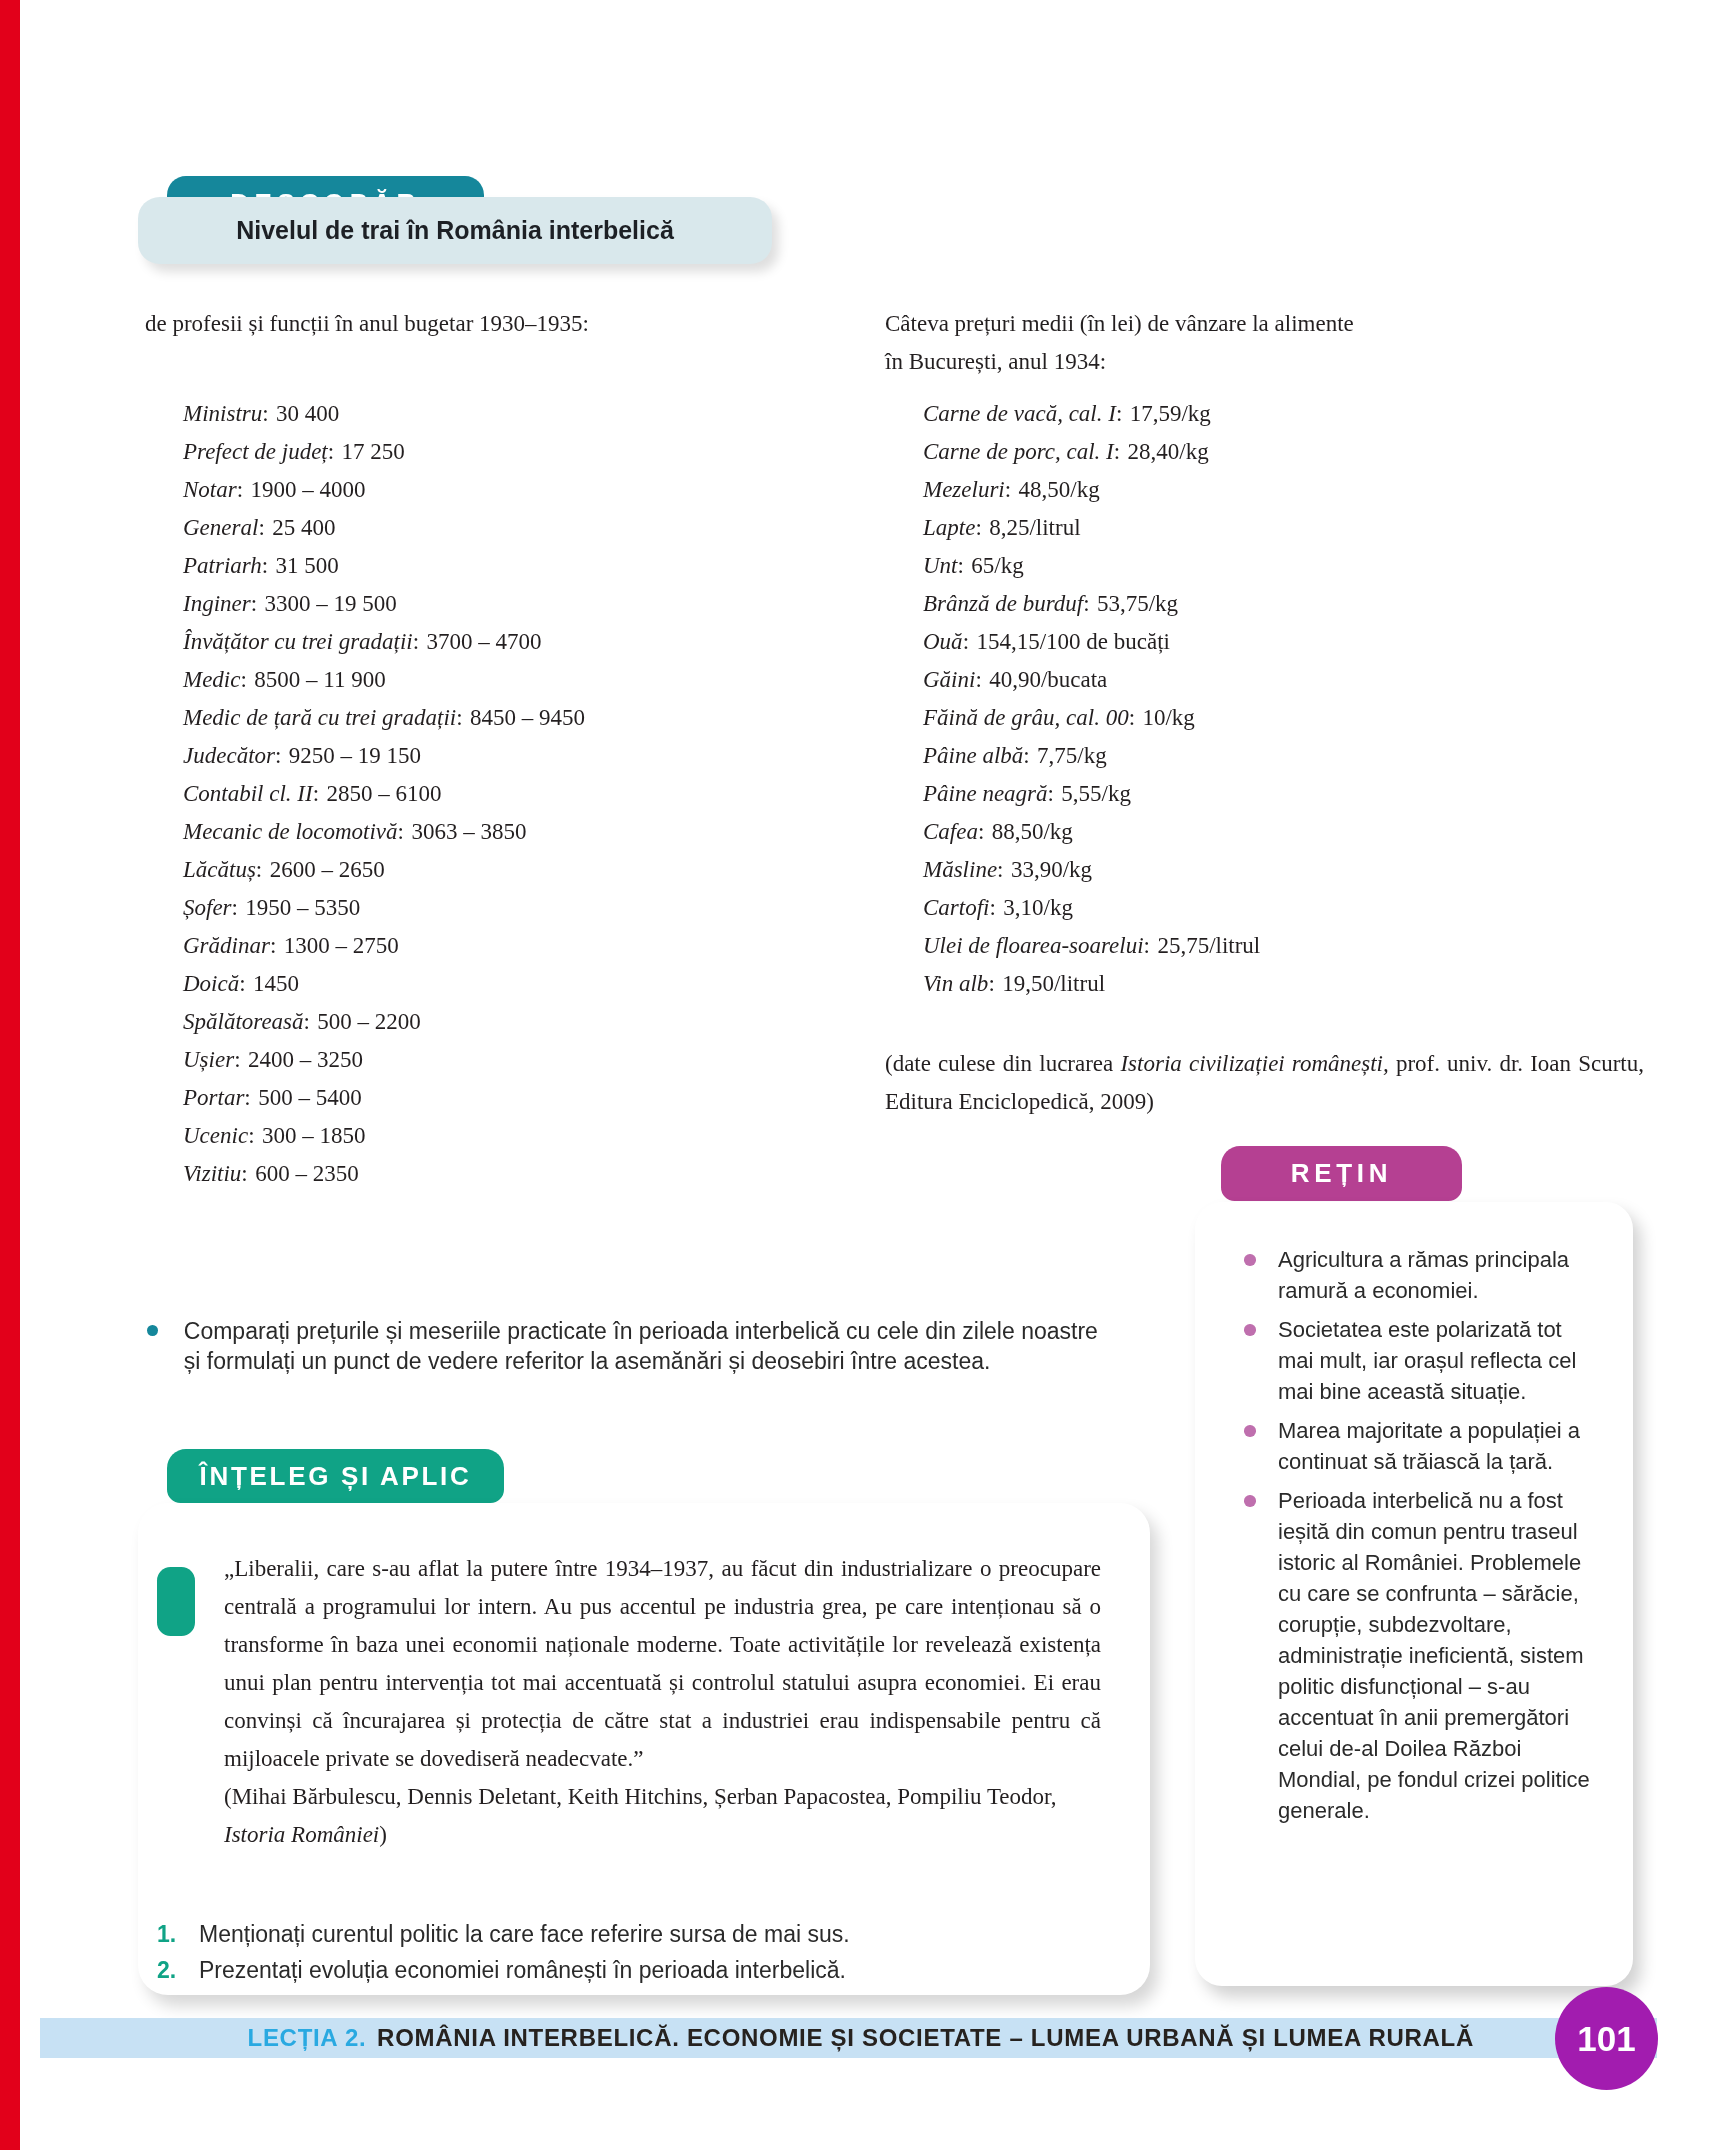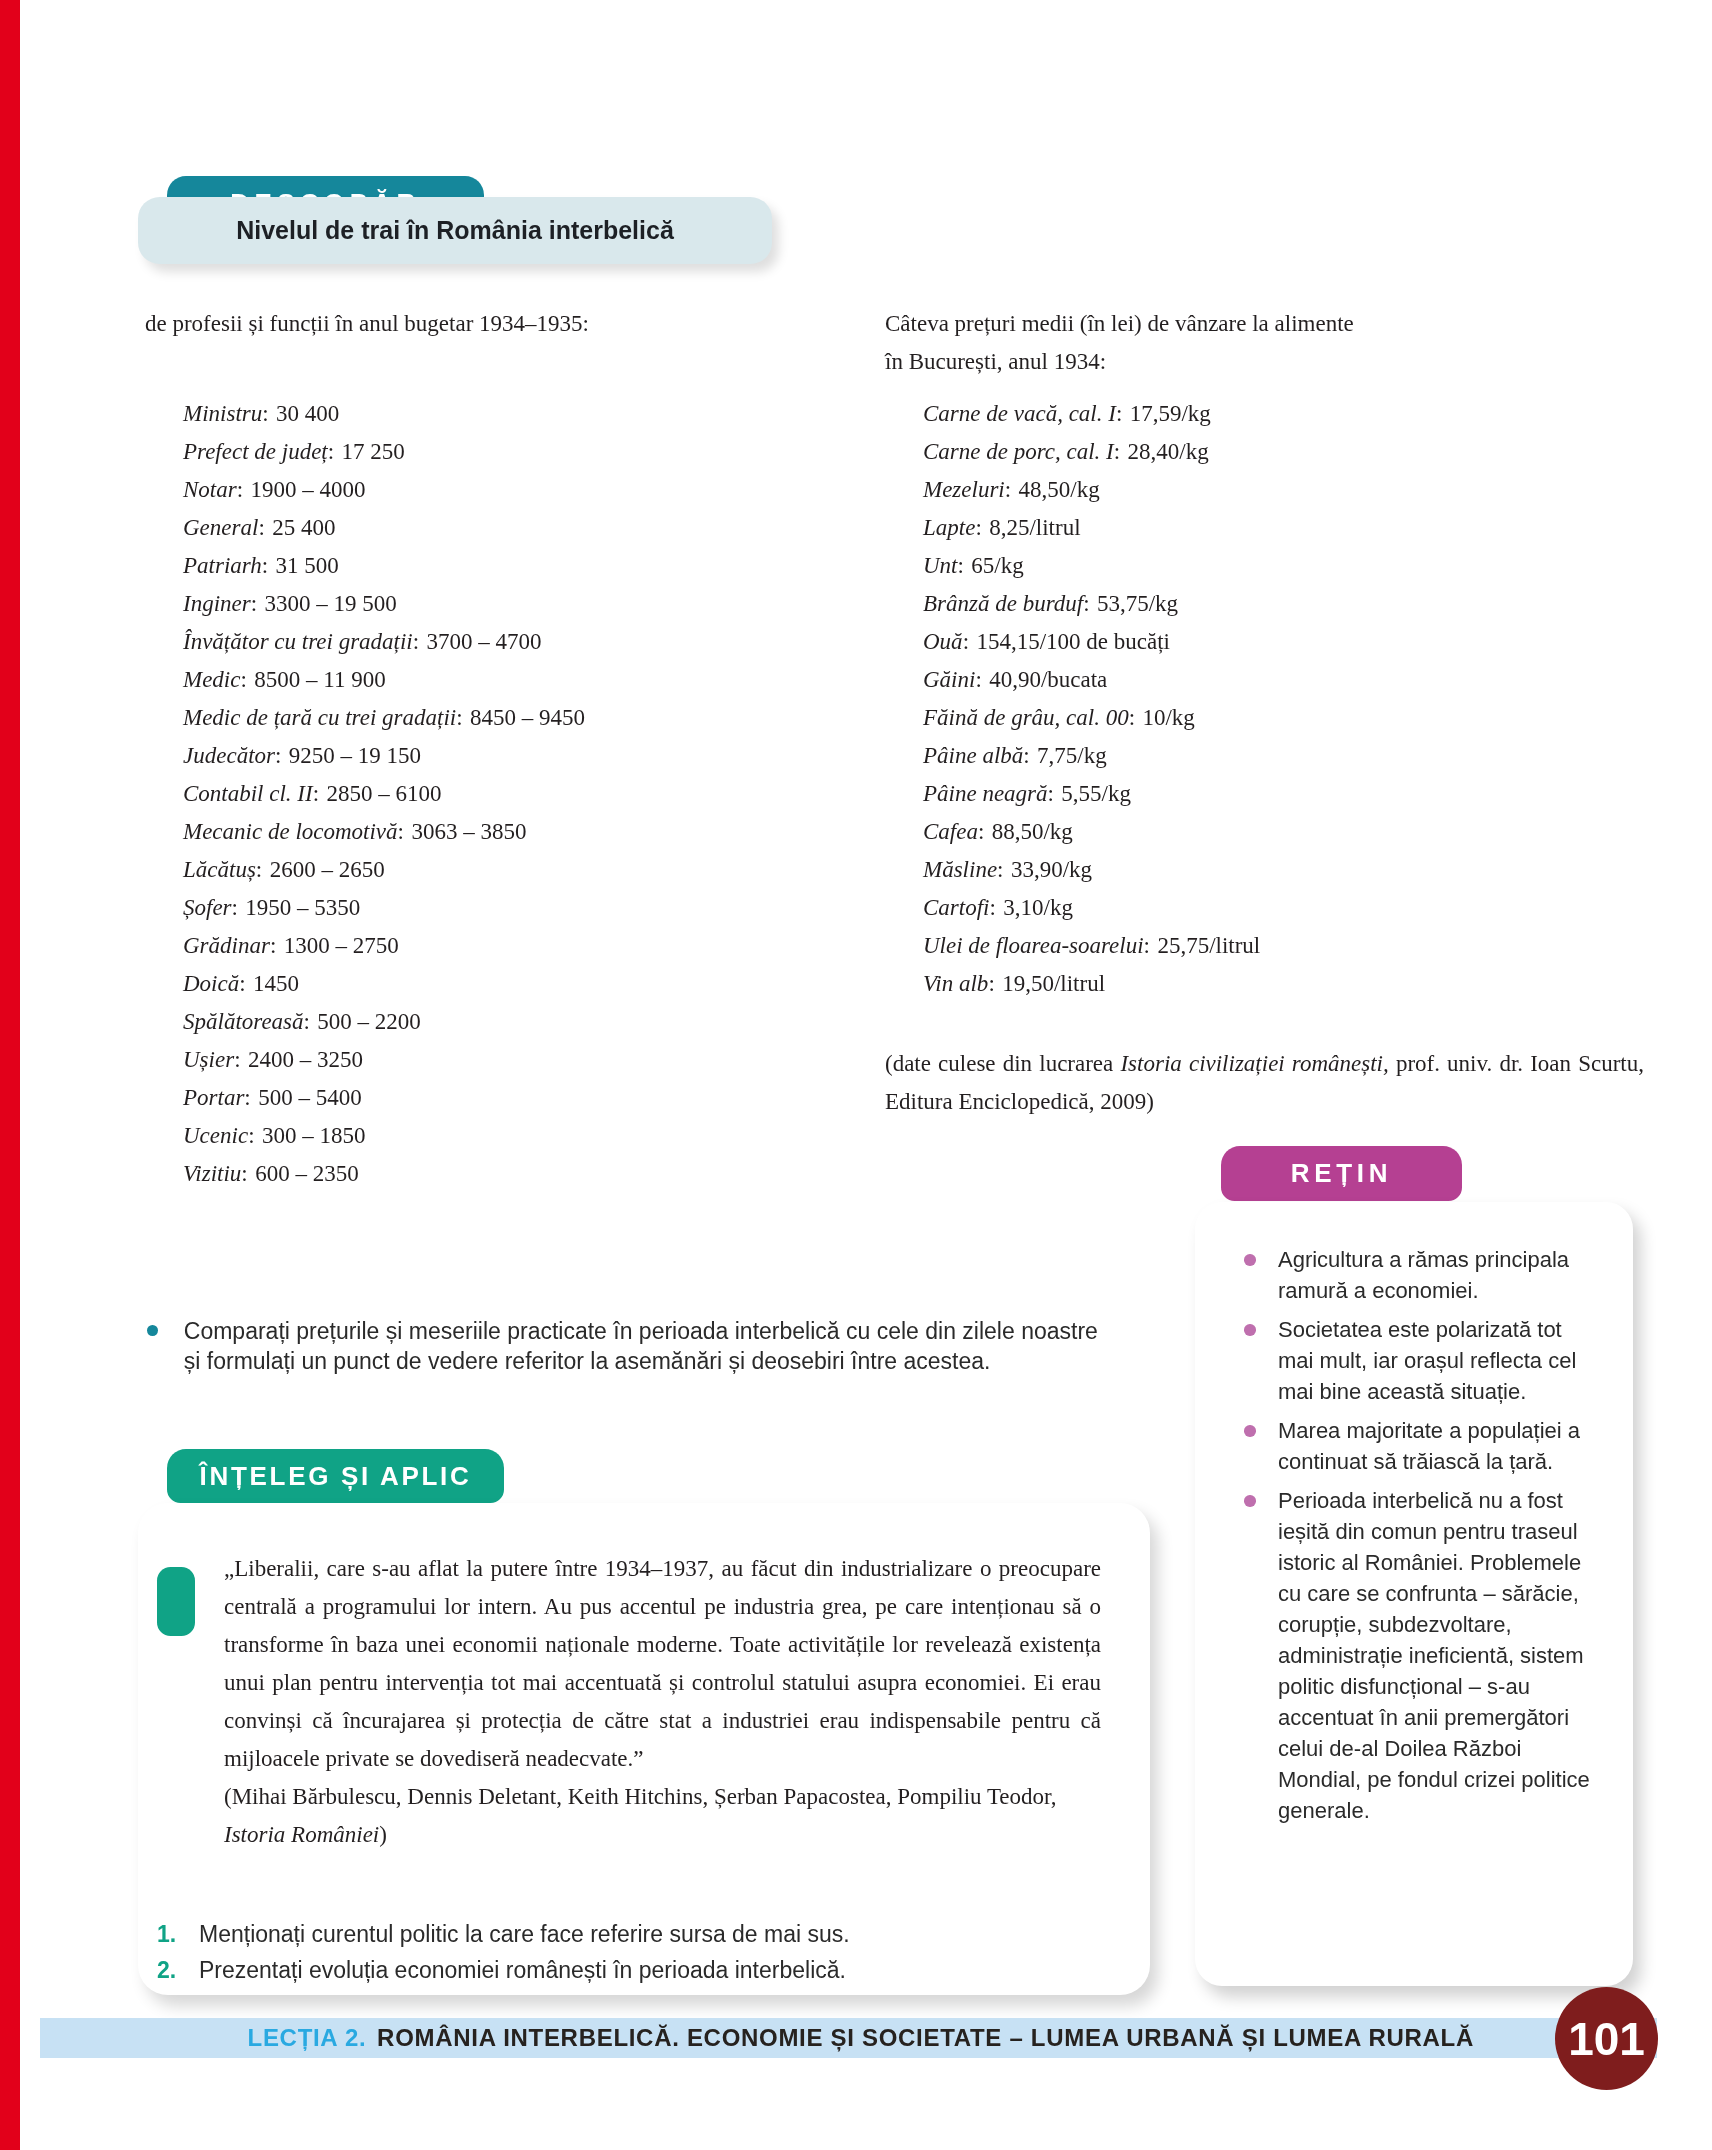--- a/index.html
+++ b/index.html
@@ -63,35 +63,35 @@
   .retain-list li::before{content:"";position:absolute;left:-34px;top:10px;width:11.5px;height:11.5px;
                border-radius:50%;background:#bf6fae;}
 
   
   .footer-bar{position:absolute;left:40px;top:2018px;width:1617px;height:40px;background:#c7e1f4;
               display:flex;align-items:center;justify-content:flex-end;padding-right:183px;box-sizing:border-box;
               font-family:"Liberation Sans",sans-serif;font-weight:bold;font-size:24px;letter-spacing:0.7px;}
   .footer-label{color:#29a9e1;margin-right:10.8px;white-space:nowrap;}
   .footer-title{color:#26221f;white-space:nowrap;}
   .page-circle{position:absolute;left:1555px;top:1987px;width:103px;height:103px;border-radius:50%;
-               background:#7f1d1d;color:#fff;display:flex;align-items:center;justify-content:center;
-               font-family:"Liberation Sans",sans-serif;font-weight:bold;font-size:46px;}
+               background:#a21caf;color:#fff;display:flex;align-items:center;justify-content:center;
+               font-family:"Liberation Sans",sans-serif;font-weight:bold;font-size:35px;}
 </style>
 </head>
 <body>
 
 <div class="page">
   <div class="spine"></div>
 
   <div class="badge badge-descopar">DESCOPĂR</div>
   <div class="subtitle-box">Nivelul de trai în România interbelică</div>
 
   <div class="intro intro-left">
 
-      <div>de profesii și funcții în anul bugetar 1934–1935:</div>
+      <div>de profesii și funcții în anul bugetar 1930–1935:</div>
     </div>
 
   <div class="datalist salary-list">
 
       <div class="list-row"><span class="item-label">Ministru</span><span class="item-colon">:</span><span>30 400</span></div>
 
       <div class="list-row"><span class="item-label">Prefect de județ</span><span class="item-colon">:</span><span>17 250</span></div>
 
       <div class="list-row"><span class="item-label">Notar</span><span class="item-colon">:</span><span>1900 – 4000</span></div>
 

